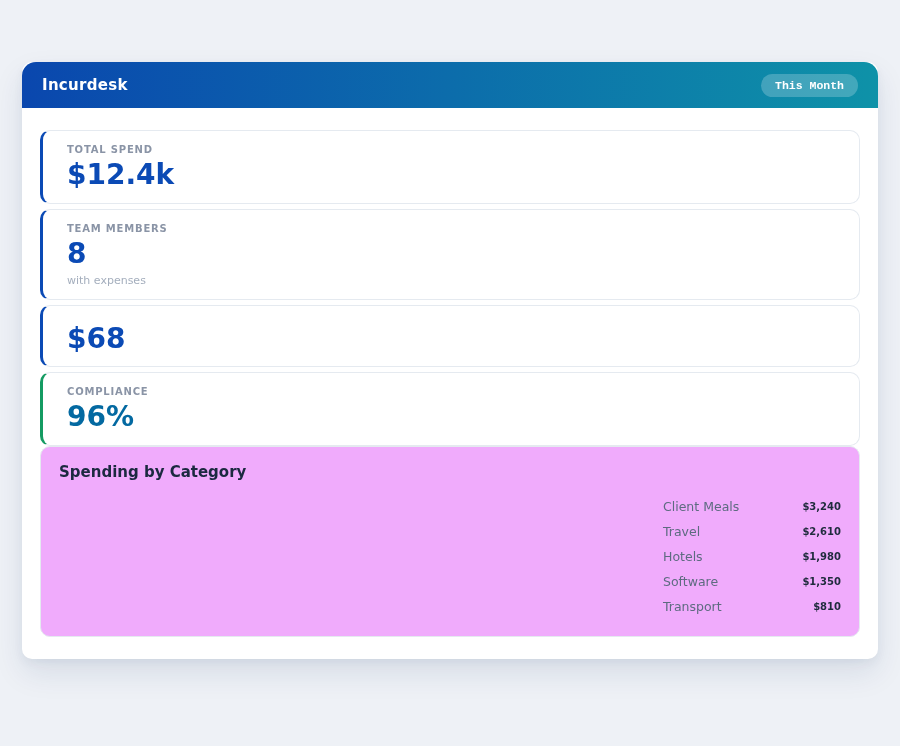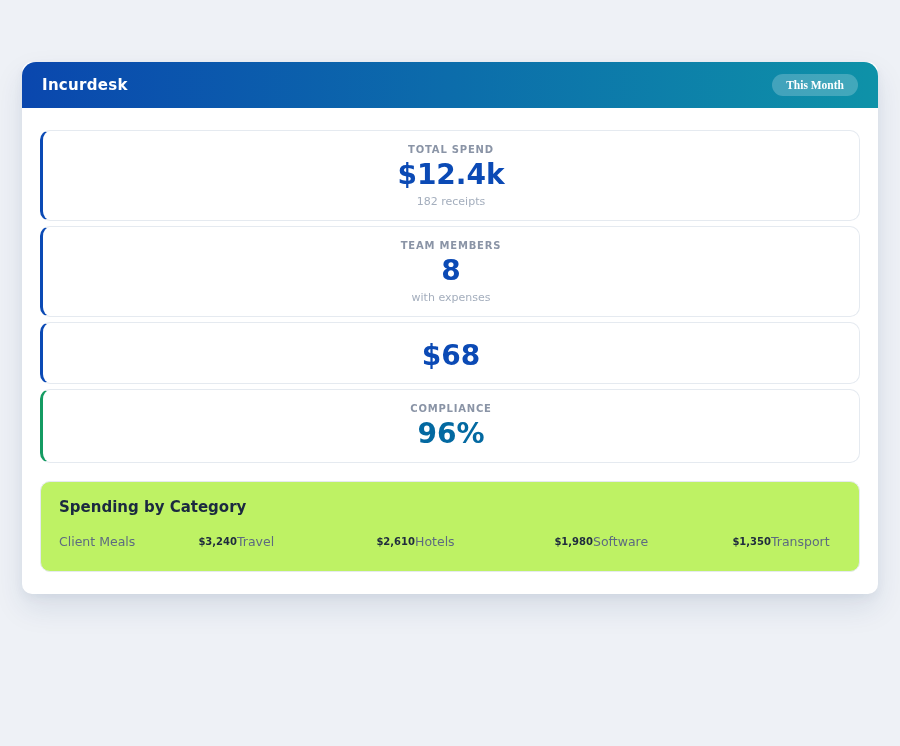--- a/index.html
+++ b/index.html
@@ -34,37 +34,36 @@
   }
   .period-badge {
     background: rgba(255,255,255,0.22);
     color: #ffffff;
     font-size: 11.5px;
     font-weight: bold;
     padding: 5px 14px;
     border-radius: 999px;
     border: none;
     cursor: pointer;
-    font-family: Liberation Serif, serif;
+    font-family: Liberation Mono, monospace;
   }
   .content {
     padding: 22px 18px 22px;
   }
   .stats {
     display: flex;
     flex-direction: column;
     gap: 5px;
   }
   .stat-card {
     border: 1px solid #e5eaf0;
     border-left: 3px solid #0b4ab5;
     border-radius: 10px;
     padding: 13px 24px 12px;
     background: #ffffff;
-    text-align: center;
   }
   .stat-label {
     font-size: 10px;
     font-weight: bold;
     letter-spacing: 0.8px;
     color: #8a94a6;
     text-transform: uppercase;
   }
   .stat-value {
     font-size: 28px;
@@ -72,35 +71,34 @@
     color: #0b4ab5;
     margin-top: 5px;
     line-height: 1.1;
   }
   .stat-sub {
     font-size: 11px;
     color: #a4aebd;
     margin-top: 4px;
   }
   .chart-card {
-    margin-top: 18px;
     border: 1px solid #e5eaf0;
     border-radius: 10px;
     padding: 16px 18px 17px;
-    background: #bef264;
+    background: #f0abfc;
   }
   .chart-title {
     font-size: 15px;
     font-weight: bold;
     color: #1b2940;
   }
   .chart-rows {
     margin-top: 13px;
     display: flex;
-    flex-direction: row;
+    flex-direction: column;
     align-items: flex-end;
   }
   .chart-row {
     display: flex;
     align-items: center;
     height: 25px;
   }
   .row-label {
     width: 120px;
     flex: 0 0 120px;
@@ -137,21 +135,20 @@
     <div class="app-title">Incurdesk</div>
     <button class="period-badge">This Month</button>
   </div>
 
   <div class="content">
 
     <div class="stats">
       <div class="stat-card" style="border-left-color: rgb(11, 74, 181);">
         <div class="stat-label">TOTAL SPEND</div>
         <div class="stat-value" style="color: rgb(11, 74, 181);">$12.4k</div>
-        <div class="stat-sub">182 receipts</div>
       </div>
       <div class="stat-card" style="border-left-color: rgb(11, 74, 181);">
         <div class="stat-label">TEAM MEMBERS</div>
         <div class="stat-value" style="color: rgb(11, 74, 181);">8</div>
         <div class="stat-sub">with expenses</div>
       </div>
       <div class="stat-card" style="border-left-color: rgb(11, 74, 181);">
         <div class="stat-value" style="color: rgb(11, 74, 181);">$68</div>
       </div>
       <div class="stat-card" style="border-left-color: rgb(20, 155, 98);">

